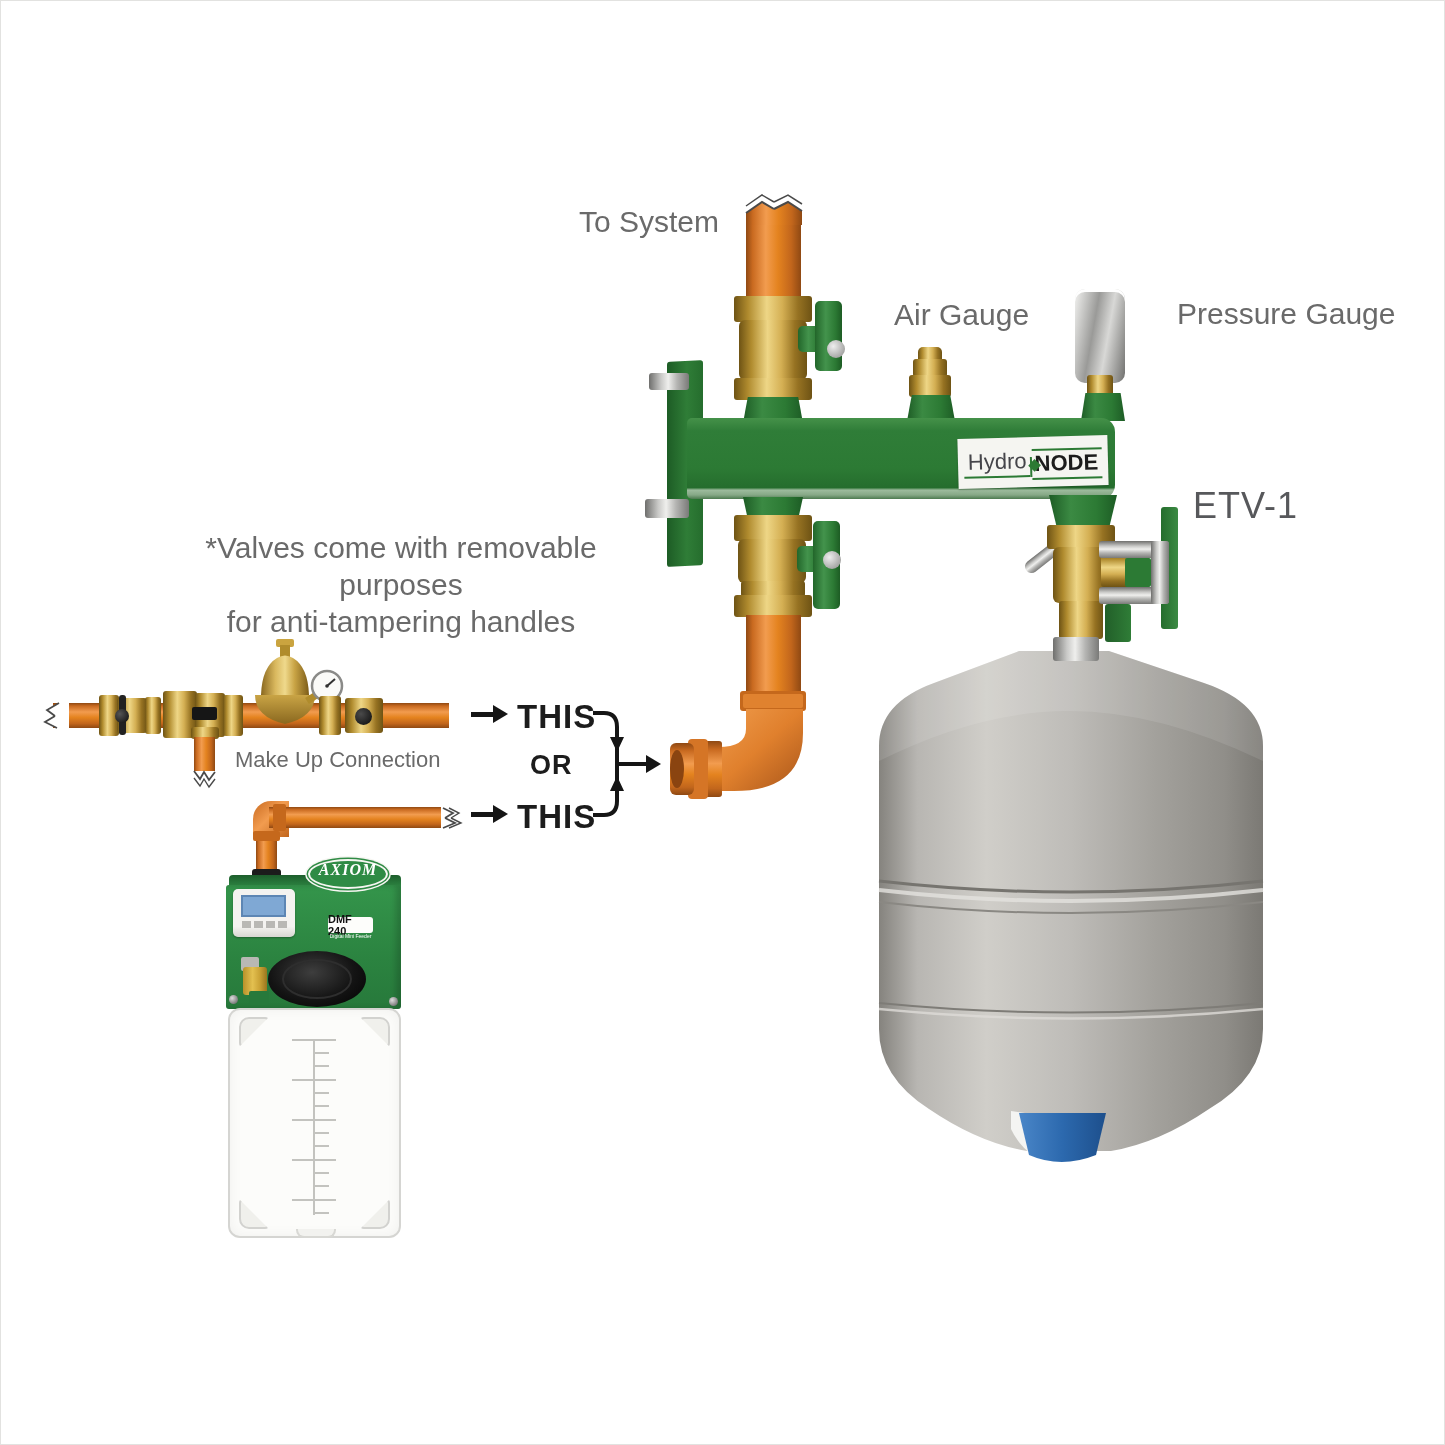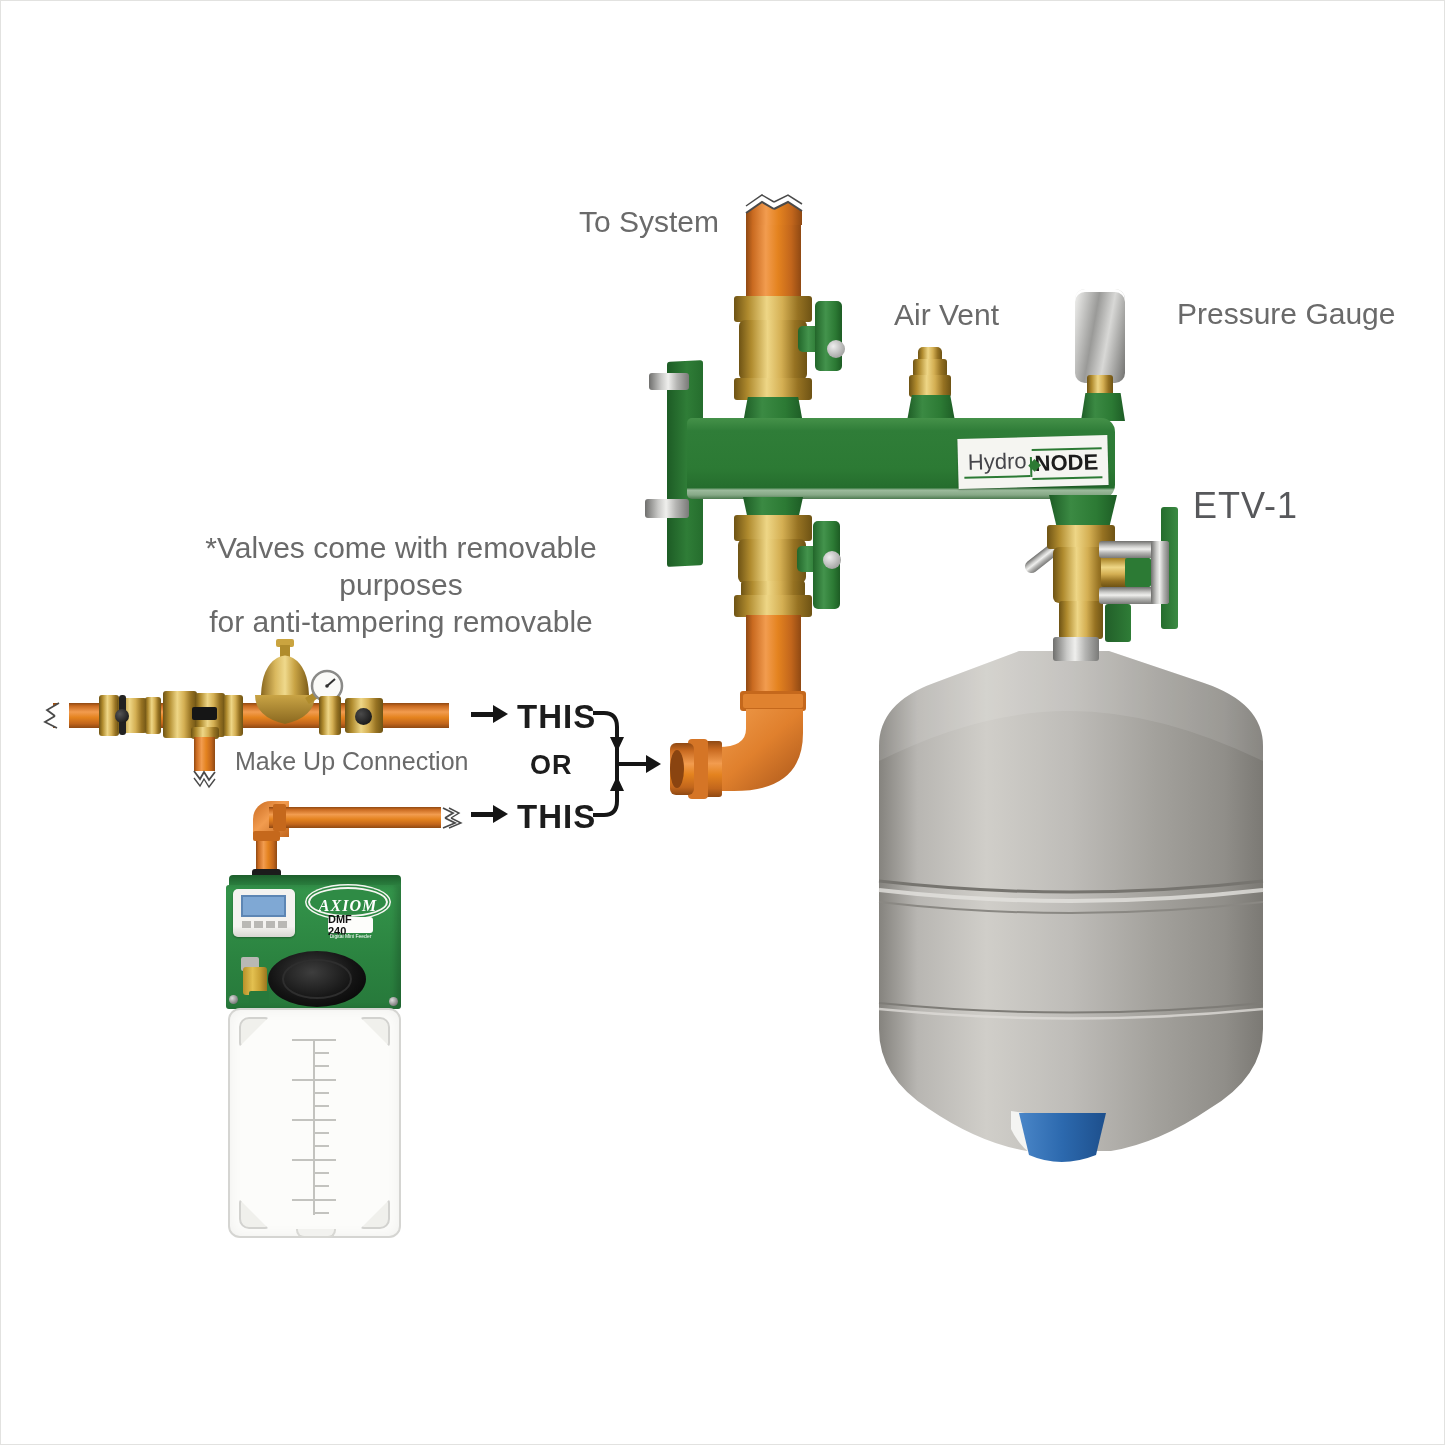--- a/index.html
+++ b/index.html
@@ -37,28 +37,28 @@
   
   .ca{position:absolute;width:30px;height:30px;background:#f0f0ec;border:2px solid #d2d2cf;box-sizing:border-box;}
   .tick{position:absolute;background:#c3c3bf;height:2px;}
 </style>
 </head>
 <body>
 
 <div id="canvas">
 
   <div class="lbl" style="left:578px;top:204px;font-size:30px;">To System</div>
-  <div class="lbl" style="left:893px;top:297px;font-size:30px;">Air Vent</div>
+  <div class="lbl" style="left:893px;top:297px;font-size:30px;">Air Gauge</div>
   <div class="lbl" style="left:1176px;top:296px;font-size:30px;">Pressure Gauge</div>
   <div class="lbl" style="left:1192px;top:484px;font-size:36px;color:#57585b;font-weight:500;letter-spacing:1px;">ETV-1</div>
   <div class="lbl" style="left:150px;top:528px;width:500px;text-align:center;font-size:30px;line-height:37px;white-space:normal;">
     <div>*Valves come with removable purposes</div>
-    <div>for anti-tampering removable</div>
+    <div>for anti-tampering handles</div>
   </div>
-  <div class="lbl" style="left:234px;top:746px;font-size:25px;">Make Up Connection</div>
+  <div class="lbl" style="left:234px;top:746px;font-size:22px;">Make Up Connection</div>
   <div class="this" style="left:516px;top:697px;font-size:33px;">THIS</div>
   <div class="this" style="left:529px;top:749px;font-size:27px;">OR</div>
   <div class="this" style="left:516px;top:797px;font-size:33px;">THIS</div>
 
   <div class="pv" style="left:745px;top:218px;width:55px;height:80px;"></div>
   <svg class="abs" style="left:733px;top:192px;" width="80" height="32" viewBox="0 0 80 32">
     <defs>
         <linearGradient id="og1" x1="0" y1="0" x2="1" y2="0">
       <stop offset="0" stop-color="#8f4913"></stop>
           <stop offset=".12" stop-color="#c96a20"></stop>
@@ -254,21 +254,21 @@
   </svg>
 
   <div class="abs" style="left:228px;top:874px;width:172px;height:14px;border-radius:4px 4px 0 0;background:linear-gradient(180deg,#1d5e2c,#2f8b45);"></div>
   <div class="abs" style="left:225px;top:884px;width:175px;height:124px;border-radius:3px;background:linear-gradient(180deg,#34954b,#2b8340 60%,#27793b);box-shadow:inset -5px 0 6px rgba(0,0,0,.18);"></div>
   <div class="abs" style="left:232px;top:888px;width:62px;height:48px;border-radius:5px;background:linear-gradient(180deg,#f4f3f0 78%,#d8d6d2);box-shadow:0 1px 2px rgba(0,0,0,.3);"></div>
   <div class="abs" style="left:240px;top:894px;width:45px;height:22px;background:#7fa8d4;border:2px solid #5d86b4;box-sizing:border-box;"></div>
   <div class="abs" style="left:241px;top:920px;width:9px;height:7px;background:#b9b8b4;"></div>
   <div class="abs" style="left:253px;top:920px;width:9px;height:7px;background:#b9b8b4;"></div>
   <div class="abs" style="left:265px;top:920px;width:9px;height:7px;background:#b9b8b4;"></div>
   <div class="abs" style="left:277px;top:920px;width:9px;height:7px;background:#b9b8b4;"></div>
-  <div class="abs" style="left:307px;top:886px;width:80px;height:30px;border-radius:50%;background:#2f8b45;border:2.5px solid #f6f6f2;box-shadow:0 0 0 1.5px #2f8b45,0 0 0 3px #f6f6f2;display:flex;align-items:flex-end;justify-content:center;box-sizing:border-box;">
+  <div class="abs" style="left:307px;top:858px;width:80px;height:30px;border-radius:50%;background:#2f8b45;border:2.5px solid #f6f6f2;box-shadow:0 0 0 1.5px #2f8b45,0 0 0 3px #f6f6f2;display:flex;align-items:flex-start;justify-content:center;box-sizing:border-box;">
     <span style="color:#fff;font-family:'Liberation Serif',serif;font-style:italic;font-weight:700;font-size:16px;letter-spacing:1px;">AXIOM</span>
   </div>
   <div class="abs" style="left:327px;top:916px;width:45px;height:16px;background:#fdfdfb;border-radius:3px;display:flex;align-items:center;justify-content:center;">
     <span style="font-size:11px;font-weight:800;color:#111;font-family:'Liberation Sans',sans-serif;">DMF 240</span>
   </div>
   <div class="abs" style="left:327px;top:932px;width:45px;text-align:center;font-size:5px;color:#fff;font-family:'Liberation Sans',sans-serif;">Digital Mini Feeder</div>
   <div class="abs" style="left:267px;top:950px;width:98px;height:56px;border-radius:50%;background:radial-gradient(ellipse at 45% 38%,#3e3e3e,#141414 55%,#000);"></div>
   <div class="abs" style="left:281px;top:958px;width:70px;height:40px;border-radius:50%;border:2px solid #2e2e2e;box-sizing:border-box;"></div>
   <div class="abs" style="left:240px;top:956px;width:18px;height:14px;background:#b9b8b4;border-radius:2px;"></div>
   <div class="abs" style="left:242px;top:966px;width:24px;height:28px;border-radius:3px;background:linear-gradient(90deg,#b8912a,#e3c050 40%,#caa235 70%,#99751e);"></div>

